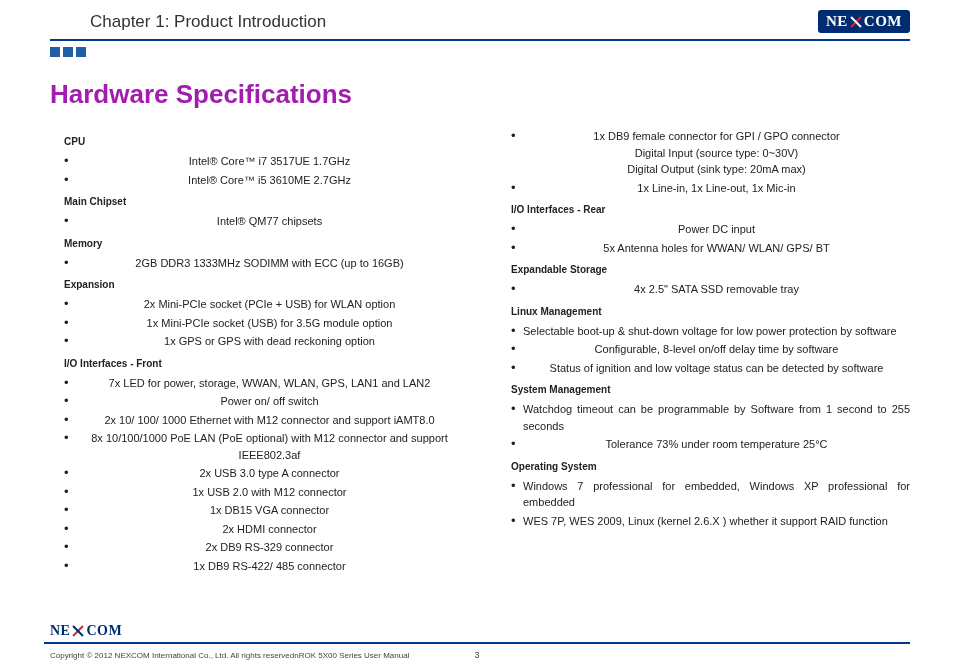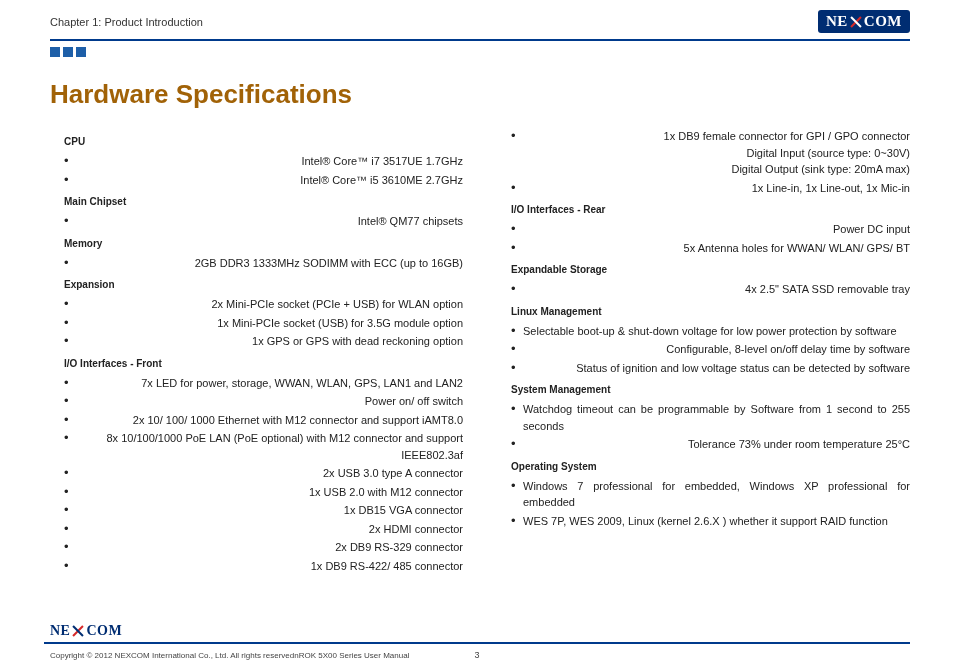--- a/index.html
+++ b/index.html
@@ -11,63 +11,64 @@
     position: relative;
     color: #222;
   }
   .header {
     display: flex;
     justify-content: space-between;
     align-items: center;
     padding: 10px 44px 0 50px;
   }
   .chapter {
-    font-size: 11px;
+    font-size: 17px;
     color: #333;
+    margin-left: 40px;
   }
   .rule {
     height: 2px;
     background: #003a8c;
     margin: 6px 44px 0 50px;
   }
   .squares {
     display: flex;
     gap: 3px;
     margin: 6px 0 0 50px;
   }
   .squares span {
     width: 10px; height: 10px;
     background: #1e5fa8;
     display: inline-block;
   }
   h1 {
     font-size: 26px;
     font-weight: bold;
-    color: #a16207;
+    color: #a21caf;
     margin: 22px 0 18px 50px;
   }
   .cols {
     display: flex;
     padding: 0 44px 0 64px;
     gap: 48px;
     font-size: 11px;
     line-height: 1.5;
   }
   .col { flex: 1; }
   .sec-title {
     font-weight: bold;
     font-size: 10px;
     margin: 6px 0 4px 0;
   }
   ul { list-style: none; margin: 0 0 6px 0; }
   li {
     position: relative;
     padding-left: 12px;
     margin-bottom: 2px;
-    text-align: right;
+    text-align: center;
   }
   li::before {
     content: "•";
     position: absolute;
     left: 0;
     font-size: 13px;
     line-height: 1.2;
   }
   li.justify { text-align: justify; }
   .footer-rule {

